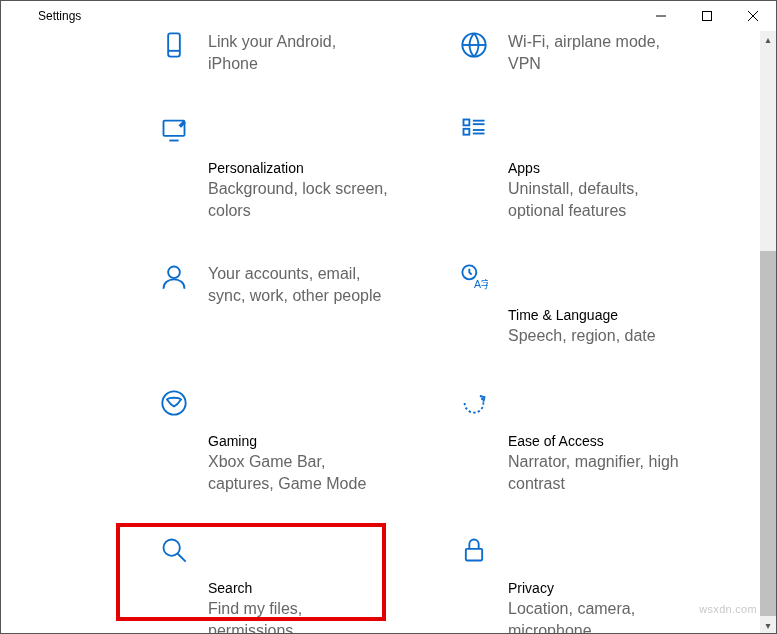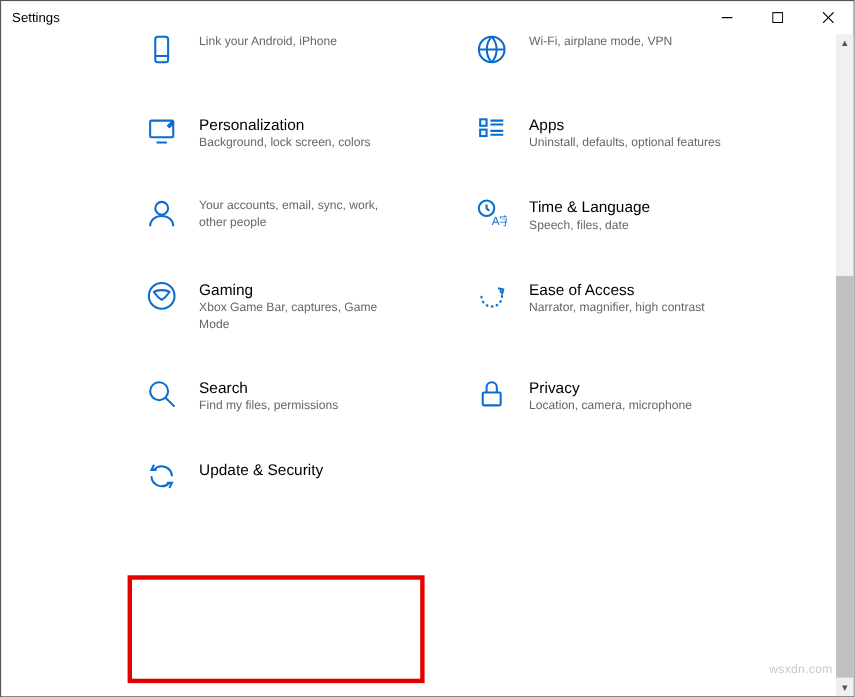--- a/index.html
+++ b/index.html
@@ -14,20 +14,21 @@
       height: 634px;
       overflow: hidden;
       position: relative;
     }
     .window {
       border: 1px solid #555;
       width: 100%;
       height: 100%;
       display: flex;
       flex-direction: column;
+      padding-left: 27px;
     }
     .titlebar {
       height: 30px;
       display: flex;
       align-items: center;
       padding-left: 10px;
       font-size: 12px;
       color: #000;
     }
     .title-spacer { flex: 1; }
@@ -79,23 +80,24 @@
       stroke-width: 1.6;
     }
     .tile-text {
       display: flex;
       flex-direction: column;
       gap: 2px;
     }
     .tile-title {
       font-size: 14px;
       color: #000;
+      margin-top: 44px;
     }
     .tile-desc {
-      font-size: 11px;
+      font-size: 16px;
       color: #666;
       line-height: 1.35;
       max-width: 180px;
     }
     .scrollbar {
       width: 16px;
       background: #f0f0f0;
       position: relative;
     }
     .scroll-arrow {
@@ -233,21 +235,21 @@
         <div class="tile">
           <div class="tile-icon">
             <svg width="28" height="28" viewBox="0 0 24 24">
                 <circle cx="8" cy="8" r="6"></circle>
                 <path d="M8 5v3l2 2"></path>
                 <text x="12" y="21" font-size="9" fill="#0a6cce" stroke="none">A字</text>
               </svg>
           </div>
           <div class="tile-text">
             <div class="tile-title">Time &amp; Language</div>
-            <div class="tile-desc">Speech, files, date</div>
+            <div class="tile-desc">Speech, region, date</div>
           </div>
         </div>
 
         <div class="tile">
           <div class="tile-icon">
             <svg width="28" height="28" viewBox="0 0 24 24">
                 <circle cx="12" cy="12" r="10"></circle>
                 <path d="M6 9c2 3 4 5 6 6 2-1 4-3 6-6-2-2-10-2-12 0z"></path>
               </svg>
           </div>

